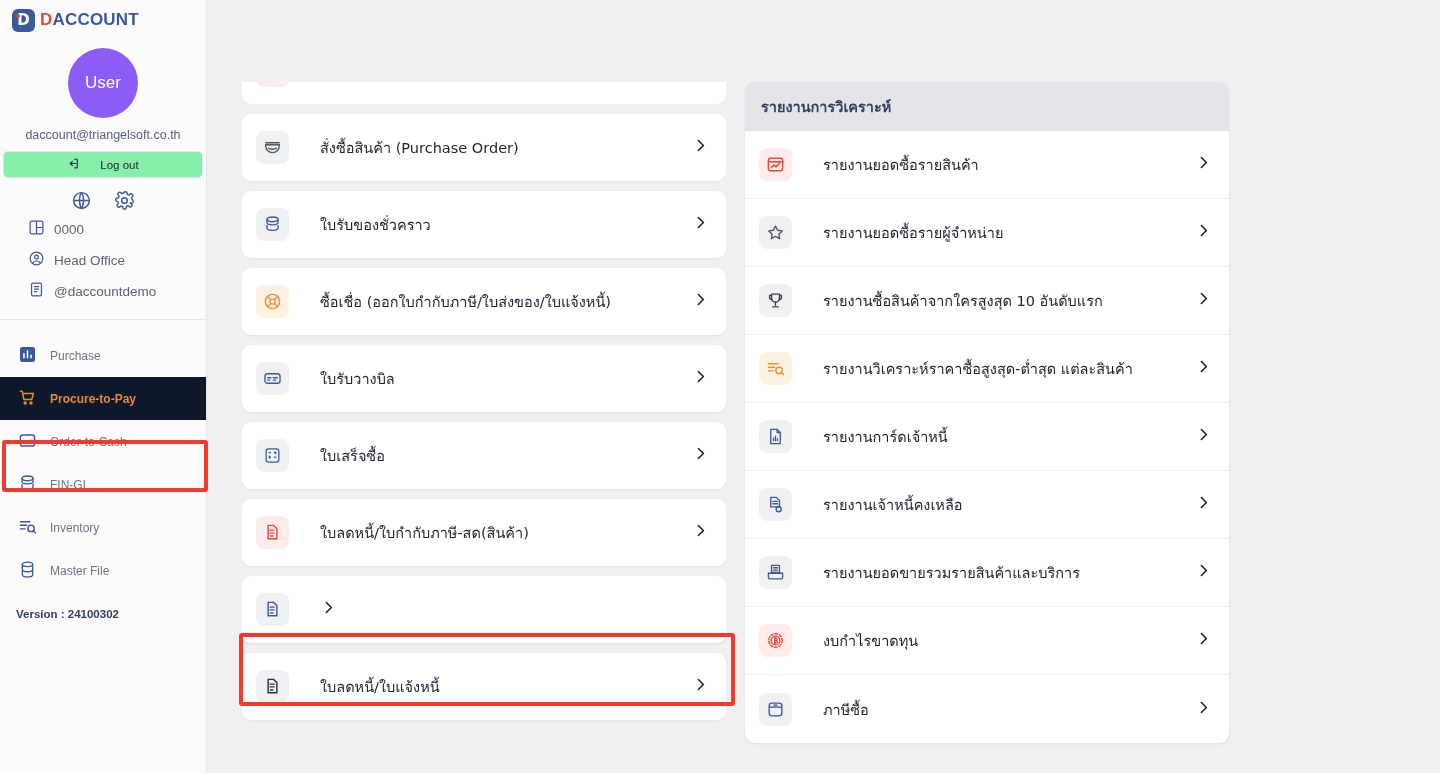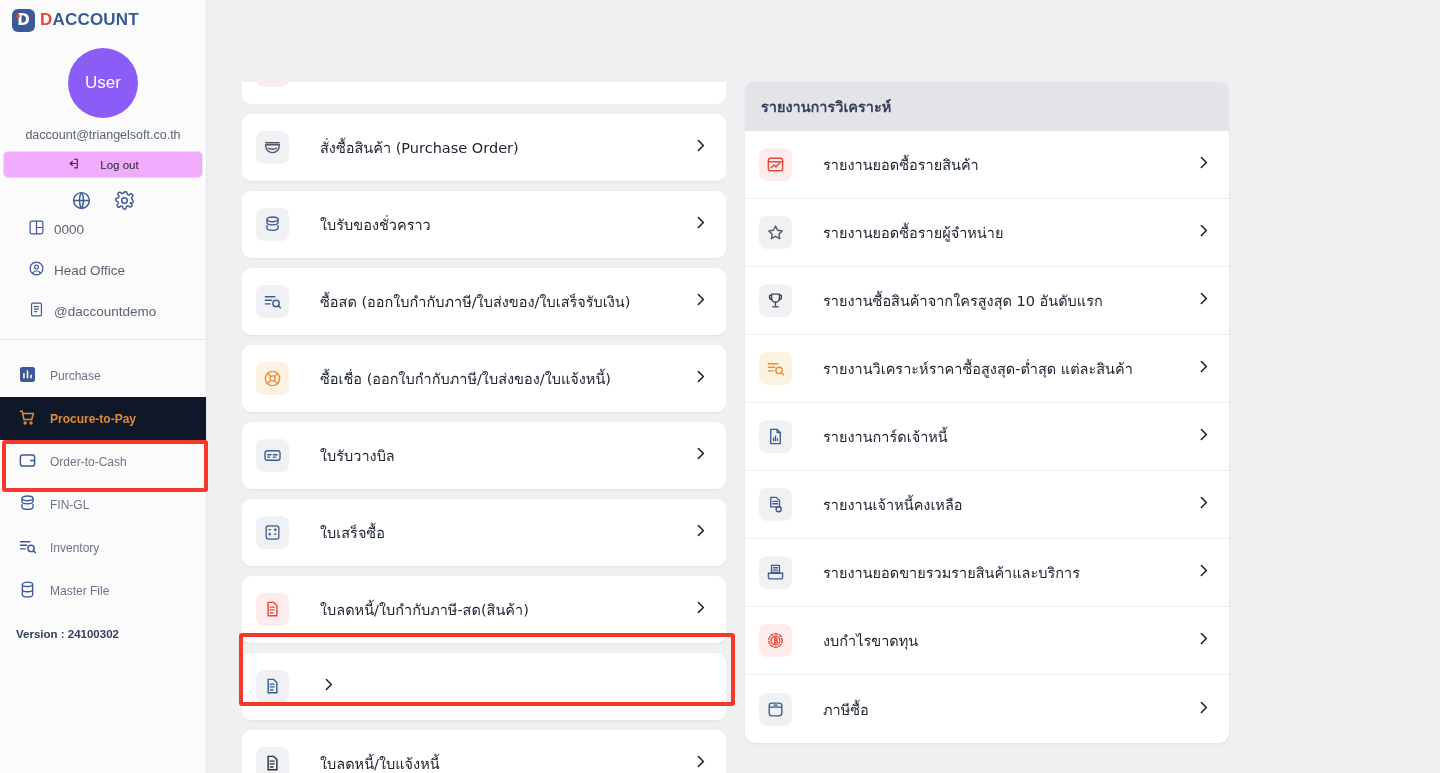--- a/index.html
+++ b/index.html
@@ -47,30 +47,30 @@
     background: #8b5cf6; margin: 0 auto;
     display: flex; align-items: center; justify-content: center;
     color: #fff; font-size: 17px;
   }
   .email {
     margin-top: 10px; font-size: 12.5px; color: #5a6475;
     text-align: center;
   }
   .logout-btn {
     margin: 9px 3px 0; height: 27px;
-    border: 1px solid #e3e5e9; border-radius: 5px; background: #f0abfc;
+    border: 1px solid #e3e5e9; border-radius: 5px; background: #86efac;
     display: flex; align-items: center; justify-content: center; gap: 20px;
     font-size: 11.5px; color: #23272f; cursor: pointer;
   }
   .icon-row {
     display: flex; justify-content: center; gap: 22px;
     padding: 12px 0 8px;
   }
   .icon-row svg { display: block; }
-  .meta-list { padding: 0 0 10px 28px; display: flex; flex-direction: column; gap: 21px; }
+  .meta-list { padding: 0 0 10px 28px; display: flex; flex-direction: column; gap: 11px; }
   .meta-item { display: flex; align-items: center; gap: 9px; font-size: 13.5px; color: #5a6475; }
   .meta-item svg { flex: 0 0 auto; }
   .divider { height: 1px; background: #e3e5e9; margin: 8px 0 0; }
 
   .nav { padding: 14px 0 0; display: flex; flex-direction: column; }
   .nav-item {
     height: 43px; display: flex; align-items: center; gap: 13px;
     padding-left: 18px; font-size: 12px; color: #6b7588; cursor: pointer;
   }
   .nav-item.active {
@@ -322,33 +322,20 @@
                   <path d="M5 5.5v4c0 1.7 3.1 3 7 3s7-1.3 7-3v-4"></path>
                   <path d="M5 12.5v4c0 1.7 3.1 3 7 3s7-1.3 7-3v-4"></path>
               </svg>
             </span>
             <span class="row-label">ใบรับของชั่วคราว</span>
             <span class="chev"><svg width="17" height="17" viewBox="0 0 24 24" fill="none" stroke="#1c2430" stroke-width="2.3" stroke-linecap="round" stroke-linejoin="round">
                   <path d="M9 5l7 7-7 7"></path>
                 </svg></span>
           </div>
 
-          <div class="row">
-            <span class="ic gray">
-              <svg width="19" height="19" viewBox="0 0 24 24" fill="none" stroke="#3d5a96" stroke-width="1.8" stroke-linecap="round">
-                <path d="M3 6h12M3 10.5h8M3 15h6"></path>
-                  <circle cx="16.5" cy="14.5" r="4"></circle>
-                  <path d="M19.5 17.5L22 20"></path>
-              </svg>
-            </span>
-            <span class="row-label">ซื้อสด (ออกใบกำกับภาษี/ใบส่งของ/ใบเสร็จรับเงิน)</span>
-            <span class="chev"><svg width="17" height="17" viewBox="0 0 24 24" fill="none" stroke="#1c2430" stroke-width="2.3" stroke-linecap="round" stroke-linejoin="round">
-                  <path d="M9 5l7 7-7 7"></path>
-                </svg></span>
-          </div>
 
           <div class="row">
             <span class="ic orange">
               <svg width="19" height="19" viewBox="0 0 24 24" fill="none" stroke="#e8913a" stroke-width="1.8">
                 <circle cx="12" cy="12" r="9"></circle>
                   <circle cx="12" cy="12" r="3.3"></circle>
                   <path d="M14.4 9.6L19 5M9.6 9.6L5 5M14.4 14.4L19 19M9.6 14.4L5 19"></path>
               </svg>
             </span>
             <span class="row-label">ซื้อเชื่อ (ออกใบกำกับภาษี/ใบส่งของ/ใบแจ้งหนี้)</span>

